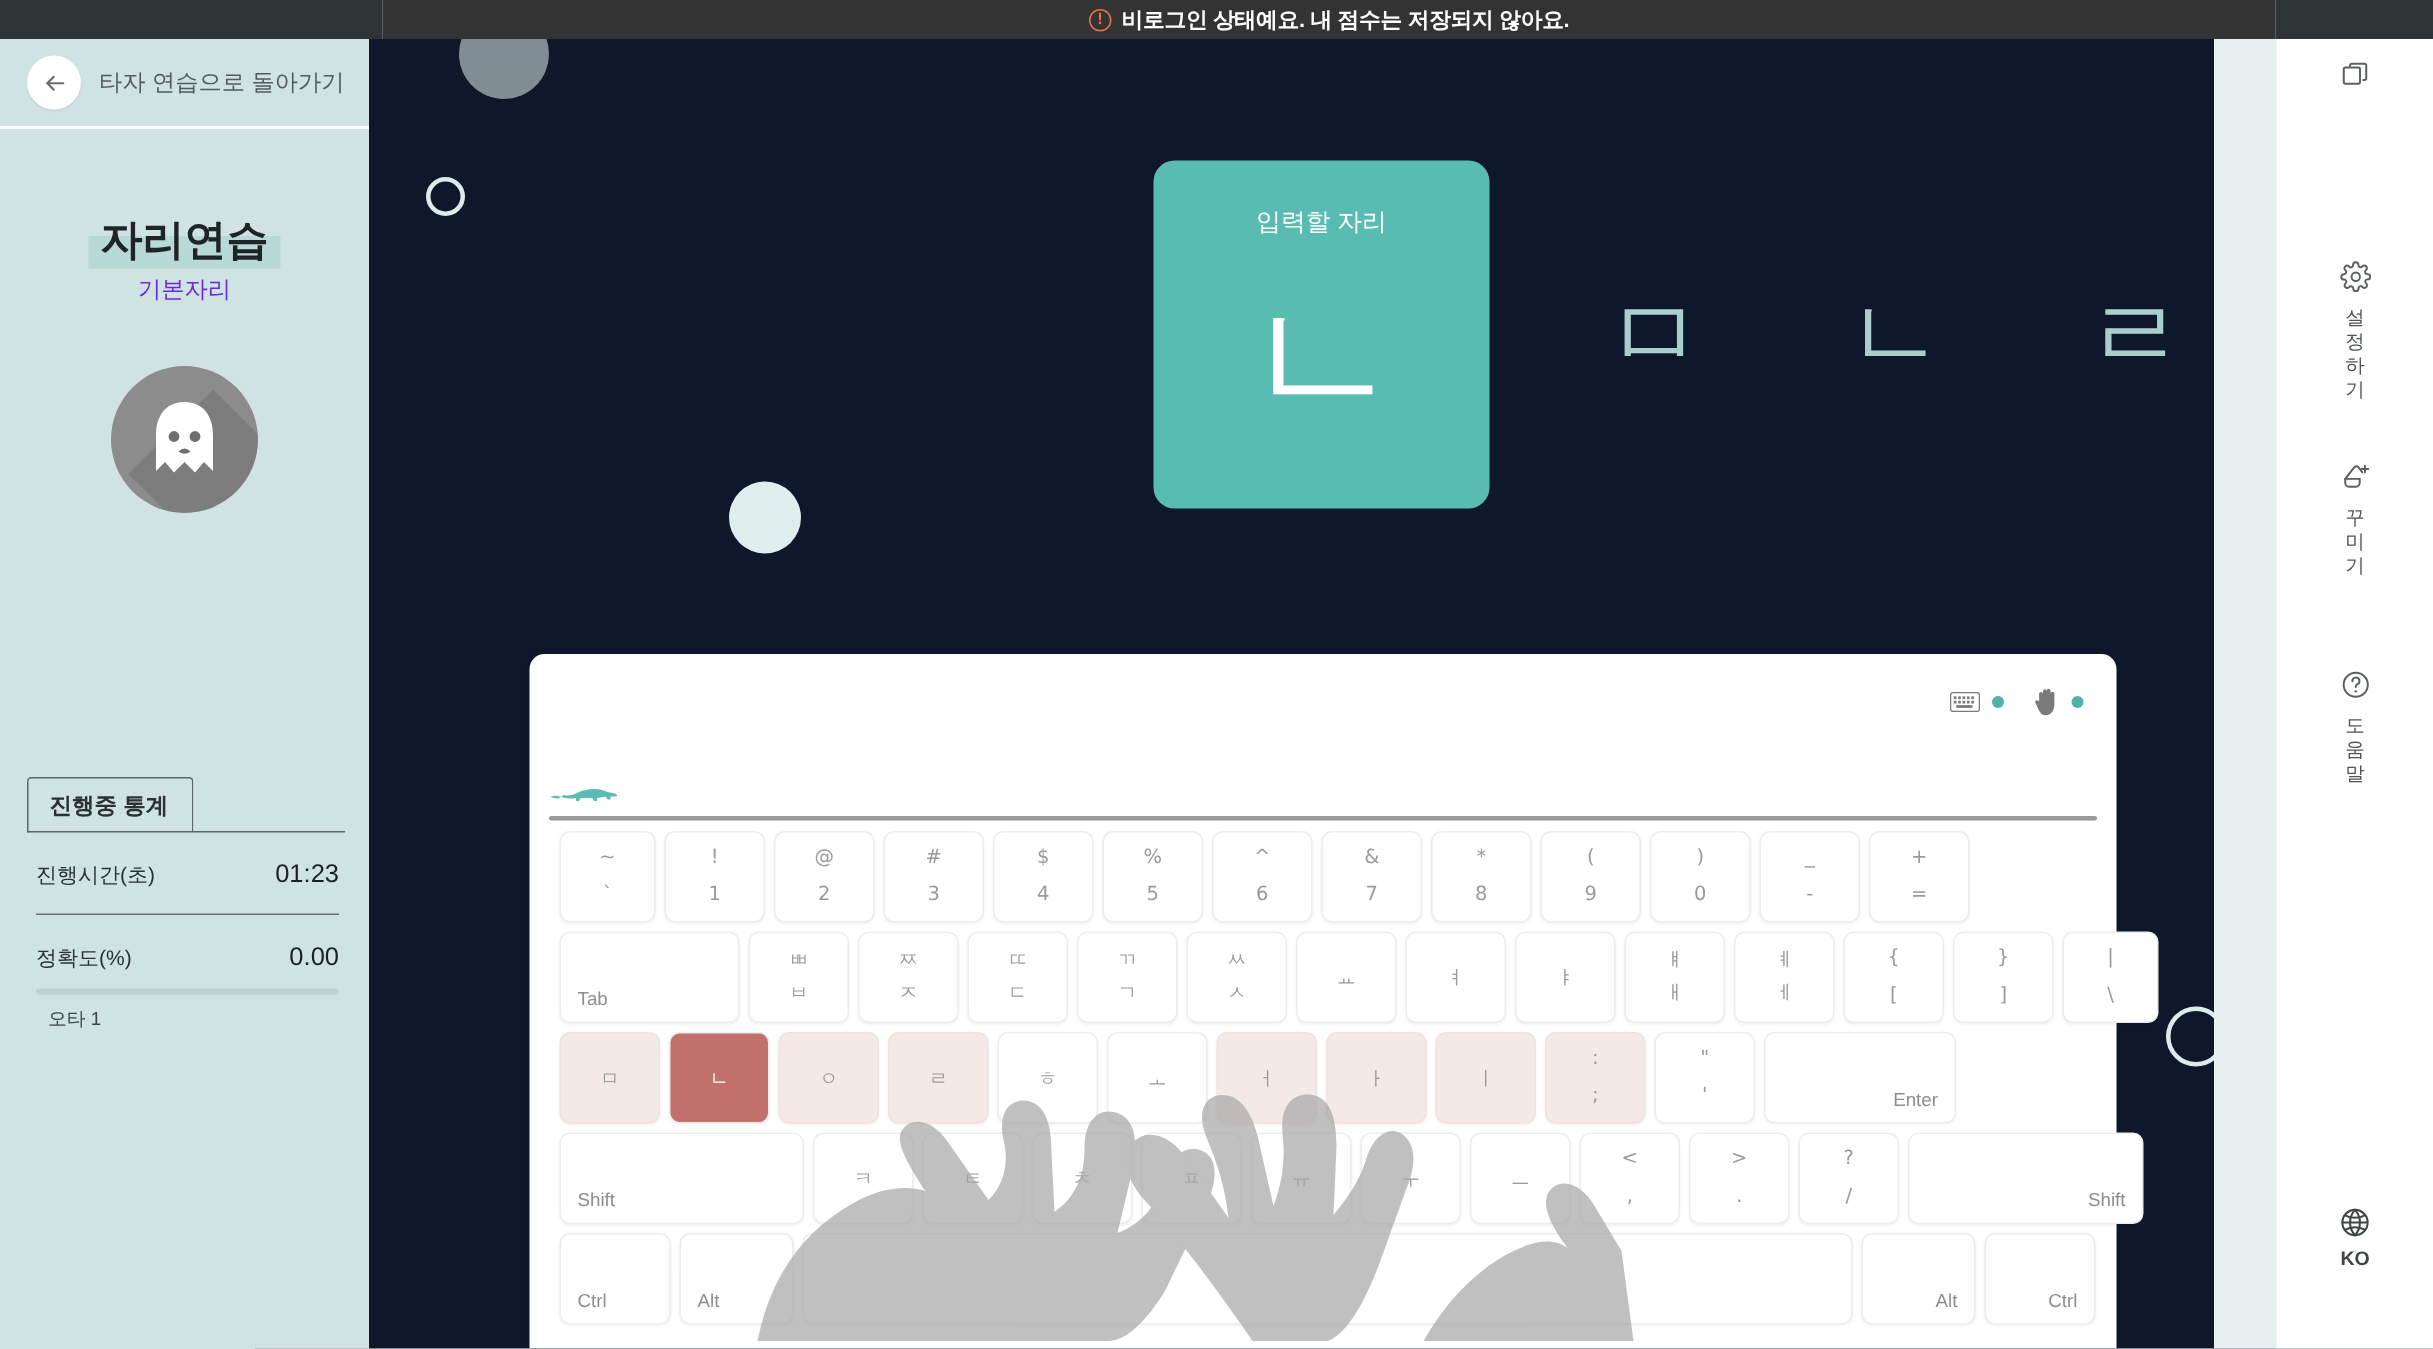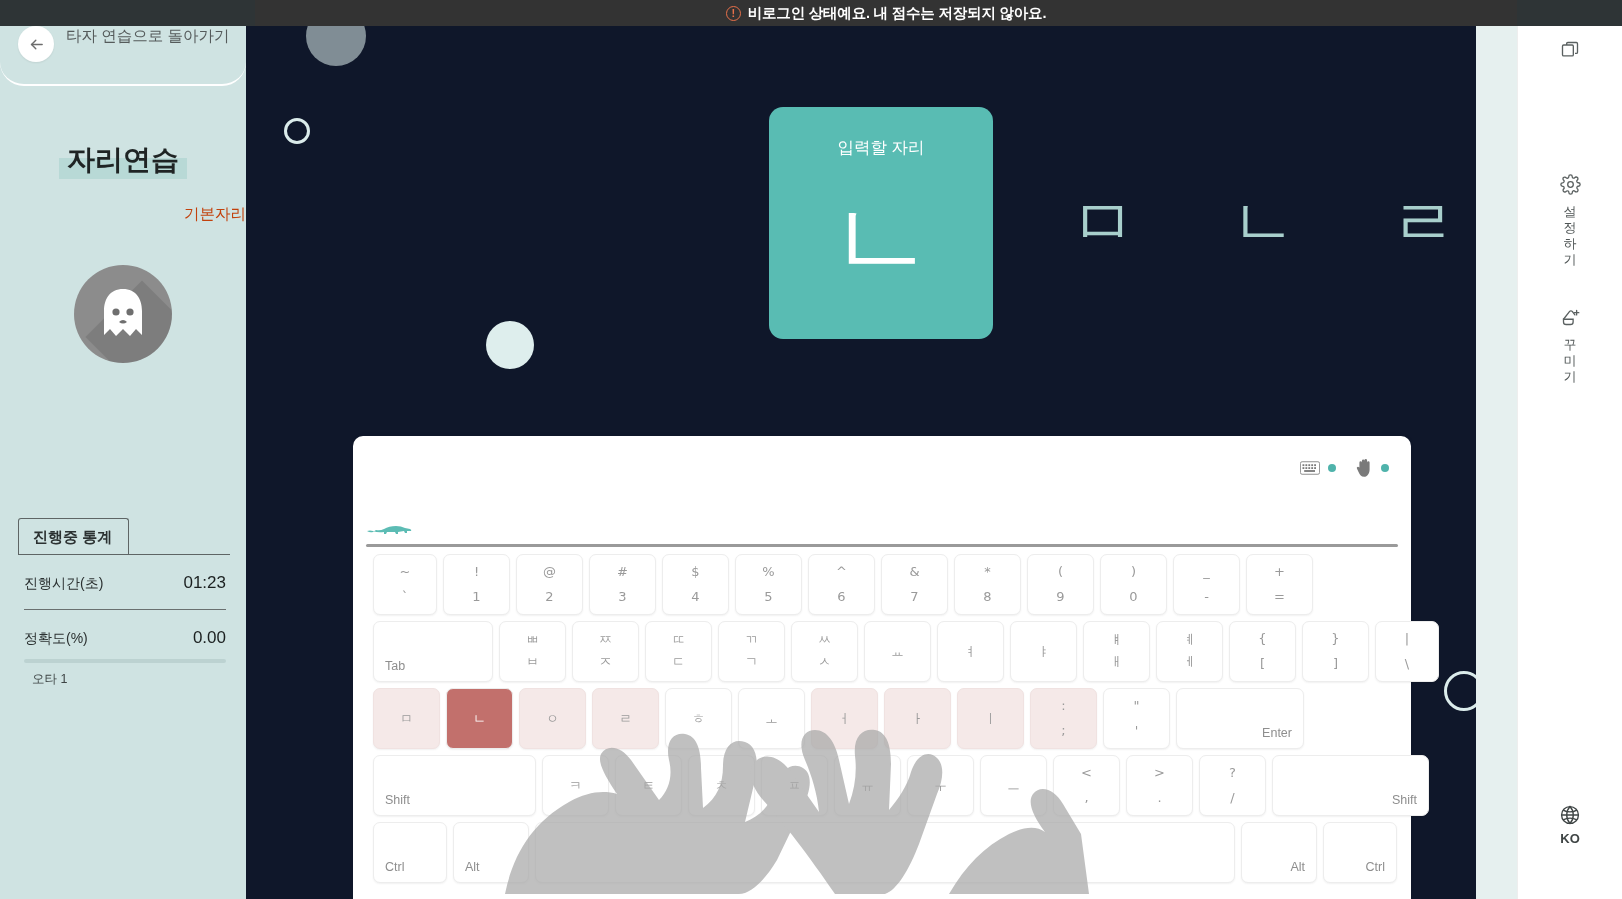--- a/index.html
+++ b/index.html
@@ -28,39 +28,38 @@
   }
   .bar-left-dark { position: absolute; top: 0; left: 0; width: 255px; height: 26px; background: #2e3436; }
   .bar-right-dark { position: absolute; top: 0; left: 1517px; width: 105px; height: 26px; background: #2e3436; }
 
   
   .sidebar {
     position: absolute; top: 26px; left: 0; width: 246px; height: 873px;
     background: #cfe3e2;
   }
   .sidebar-head {
-    height: 60px; display: flex; padding-left: 18px;
+    height: 60px; display: flex; align-items: center; padding-left: 18px;
     border-bottom: 2px solid #ffffff;
-    border-radius: 24px;
   }
   .back-circle {
     width: 36px; height: 36px; border-radius: 50%;
     background: #ffffff; display: flex; align-items: center; justify-content: center;
     font-size: 18px; color: #6d6d6d; flex: none;
     box-shadow: 0 1px 2px rgba(0,0,0,0.07);
   }
   .back-label { margin-left: 12px; font-size: 15.5px; color: #555b5b; }
 
   .sb-title-wrap { text-align: center; margin-top: 56px; }
   .sb-title {
     display: inline-block; font-size: 28px; font-weight: bold; color: #1f2424;
     background: linear-gradient(to top, #b8d9d6 58%, transparent 58%);
     padding: 0 8px 2px 8px; line-height: 1.25;
   }
-  .sb-sub { text-align: right; font-size: 15.5px; color: #c2410c; margin-top: 25px; }
+  .sb-sub { text-align: center; font-size: 15.5px; color: #6d28d9; margin-top: 4px; }
 
   .avatar-wrap { display: flex; justify-content: center; margin-top: 40px; }
   .avatar {
     width: 98px; height: 98px; border-radius: 50%;
     background: #8c8c8c; position: relative; overflow: hidden;
   }
   .avatar .shade {
     position: absolute; right: -10px; bottom: -14px; width: 80px; height: 80px;
     background: rgba(0,0,0,0.10); transform: rotate(45deg);
   }
@@ -542,20 +541,30 @@
       <div class="rail-item">
         <svg width="21" height="21" viewBox="0 0 24 24" fill="none" stroke="#5a6060" stroke-width="1.5" stroke-linecap="round">
           <path d="M4 14 L11 5 a2 2 0 0 1 3 0 L17 9"></path>
           <path d="M4 14 h11 v3 a3 3 0 0 1-3 3 H7 a3 3 0 0 1-3-3 z"></path>
           <path d="M19 4 v5 M16.5 6.5 h5"></path>
         </svg>
         <div class="rail-label">꾸미기</div>
       </div>
     </div>
 
+    <div class="rail-help">
+      <div class="rail-item">
+        <svg width="21" height="21" viewBox="0 0 24 24" fill="none" stroke="#5a6060" stroke-width="1.5">
+          <circle cx="12" cy="12" r="9.2"></circle>
+          <path d="M9.4 9.3a2.7 2.7 0 1 1 3.6 2.5c-.7.3-1 .9-1 1.6v.4" stroke-linecap="round"></path>
+          <circle cx="12" cy="17" r="0.9" fill="#5a6060" stroke="none"></circle>
+        </svg>
+        <div class="rail-label">도움말</div>
+      </div>
+    </div>
 
     <div class="rail-lang">
       <div class="rail-item">
         <svg width="22" height="22" viewBox="0 0 24 24" fill="none" stroke="#3f4545" stroke-width="1.5">
           <circle cx="12" cy="12" r="9.2"></circle>
           <path d="M2.8 12h18.4M12 2.8c2.4 2.6 3.6 5.8 3.6 9.2s-1.2 6.6-3.6 9.2c-2.4-2.6-3.6-5.8-3.6-9.2S9.6 5.4 12 2.8z"></path>
           <path d="M4.6 6.6c2.1 1.3 4.7 2 7.4 2s5.3-.7 7.4-2M4.6 17.4c2.1-1.3 4.7-2 7.4-2s5.3.7 7.4 2"></path>
         </svg>
         <div class="lang-text">KO</div>
       </div>

